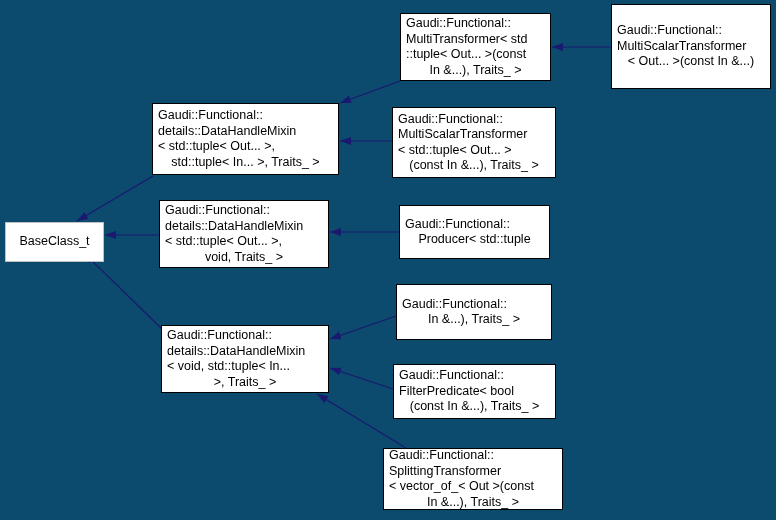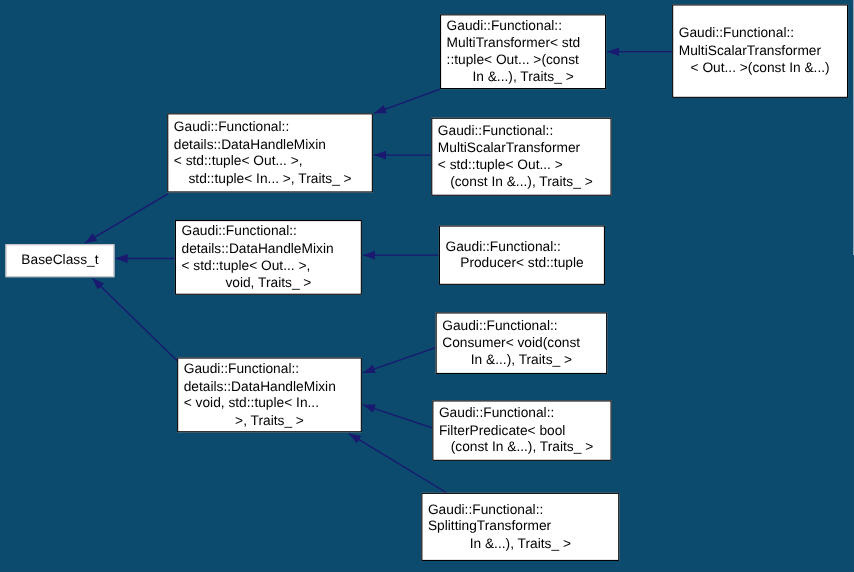--- a/index.html
+++ b/index.html
@@ -86,48 +86,48 @@
         <div class="nline">details::DataHandleMixin</div>
         <div class="nline">&lt; std::tuple&lt; Out... &gt;,</div>
         <div class="nline">std::tuple&lt; In... &gt;, Traits_ &gt;</div>
       </div>
       <div class="node" style="left: 392px; top: 107px; width: 164px; height: 71px;">
         <div class="nline">Gaudi::Functional::</div>
         <div class="nline">MultiScalarTransformer</div>
         <div class="nline">&lt; std::tuple&lt; Out... &gt;</div>
         <div class="nline">(const In &amp;...), Traits_ &gt;</div>
       </div>
-      <div class="node highlight" style="left: 5px; top: 222px; width: 99px; height: 30px;">
+      <div class="node highlight" style="left: 5px; top: 222px; width: 99px; height: 40px;">
         <div class="nline">BaseClass_t</div>
       </div>
       <div class="node" style="left: 159px; top: 200px; width: 170px; height: 68px;">
         <div class="nline">Gaudi::Functional::</div>
         <div class="nline">details::DataHandleMixin</div>
         <div class="nline">&lt; std::tuple&lt; Out... &gt;,</div>
         <div class="nline">void, Traits_ &gt;</div>
       </div>
       <div class="node" style="left: 399px; top: 205px; width: 151px; height: 54px;">
         <div class="nline">Gaudi::Functional::</div>
         <div class="nline">Producer&lt; std::tuple</div>
       </div>
       <div class="node" style="left: 396px; top: 284px; width: 156px; height: 56px;">
         <div class="nline">Gaudi::Functional::</div>
-        <div class="nline">Consumer&lt; void(const</div>
         <div class="nline">In &amp;...), Traits_ &gt;</div>
       </div>
       <div class="node" style="left: 161px; top: 325px; width: 168px; height: 68px;">
         <div class="nline">Gaudi::Functional::</div>
         <div class="nline">details::DataHandleMixin</div>
         <div class="nline">&lt; void, std::tuple&lt; In...</div>
         <div class="nline">&gt;, Traits_ &gt;</div>
       </div>
       <div class="node" style="left: 393px; top: 364px; width: 163px; height: 55px;">
         <div class="nline">Gaudi::Functional::</div>
         <div class="nline">FilterPredicate&lt; bool</div>
         <div class="nline">(const In &amp;...), Traits_ &gt;</div>
       </div>
       <div class="node" style="left: 383px; top: 448px; width: 180px; height: 62px;">
         <div class="nline">Gaudi::Functional::</div>
         <div class="nline">SplittingTransformer</div>
+        <div class="nline">&lt; vector_of_&lt; Out &gt;(const</div>
         <div class="nline">In &amp;...), Traits_ &gt;</div>
       </div>
     </div>
 </div>
 
 </body></html>

